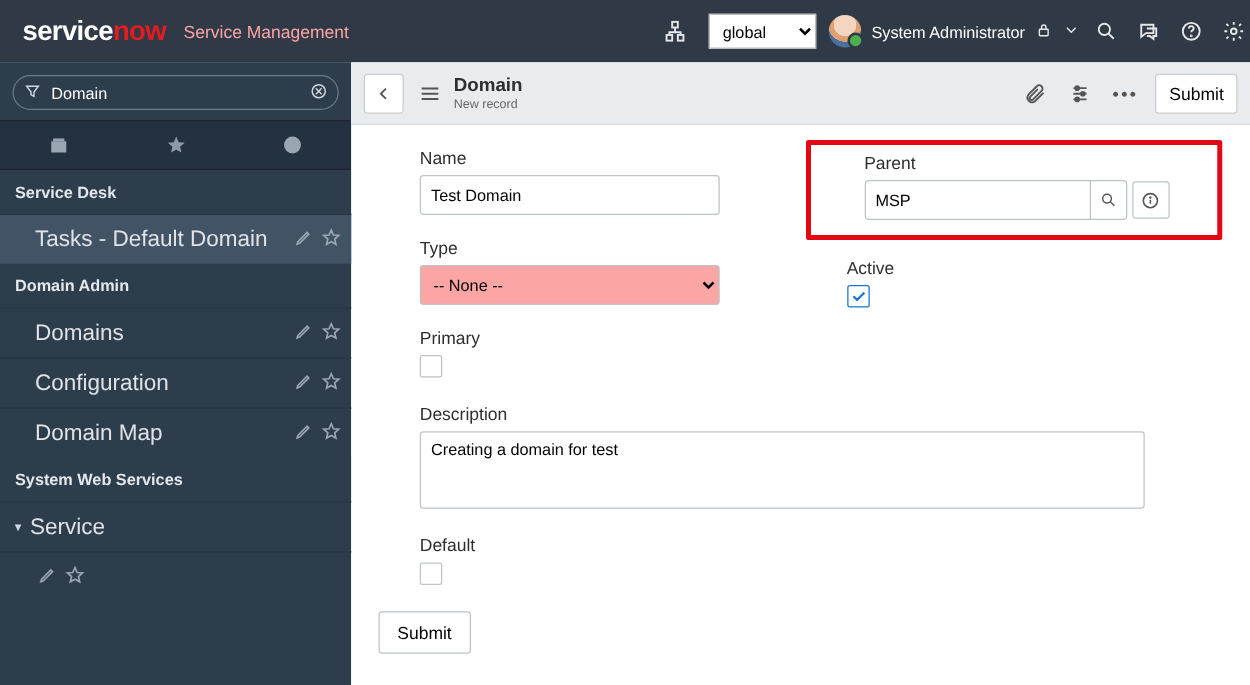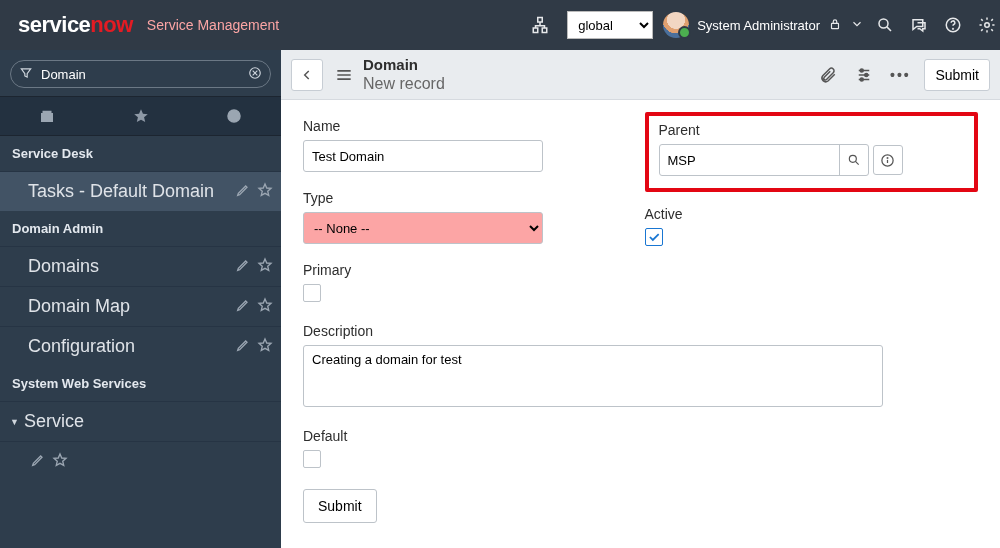--- a/index.html
+++ b/index.html
@@ -42,32 +42,32 @@
   .row-icons svg{ width:16px; height:16px; stroke:#9ba6b2; fill:none; stroke-width:2; cursor:pointer;}
   
   .content{ flex:1; display:flex; flex-direction:column; background:#fff;}
   .form-hdr{ height:50px; background:#e9ecef; border-bottom:1px solid #d6dadf; display:flex; align-items:center; padding:0 10px;}
   .sq-btn{ width:32px; height:32px; border:1px solid #c7cdd4; background:#fff; border-radius:3px; display:flex; align-items:center; justify-content:center; cursor:pointer; margin-right:8px;}
   .sq-btn svg{ width:14px; height:14px; stroke:#555; fill:none; stroke-width:2.5;}
   .menu-icon{ width:26px; display:flex; align-items:center; justify-content:center; cursor:pointer; color:#555;}
   .menu-icon svg{width:20px;height:20px; stroke:#555; stroke-width:2;}
   .rec-title{ margin-left:6px; line-height:1.2;}
   .rec-title .t{ font-size:15px; font-weight:bold; color:#2e2e2e;}
-  .rec-title .s{ font-size:16px; color:#666;}
+  .rec-title .s{ font-size:10px; color:#666;}
   .form-hdr-spacer{flex:1;}
   .hdr-act{ width:28px; height:28px; display:flex; align-items:center; justify-content:center; cursor:pointer; color:#555; margin:0 4px;}
   .hdr-act svg{ width:18px; height:18px; stroke:#555; fill:none; stroke-width:2;}
   .dots{ font-weight:bold; letter-spacing:2px; font-size:14px;}
   .submit-top{ height:32px; border:1px solid #c7cdd4; background:#fff; border-radius:3px; padding:0 10px; font-size:14px; cursor:pointer; margin-left:6px;}
   
   .form-body{ flex:1; overflow:auto; padding:18px 22px 20px 22px;}
   .cols{ display:flex; gap:8px;}
   .col{ flex:1; min-width:0;}
   .full{ width:100%;}
-  .field{ margin-bottom:18px;}
+  .field{ margin-bottom:18px;margin-left:33px;}
   .flabel{ font-size:14px; color:#2e2e2e; margin-bottom:6px; display:block;}
   .tinput{ width:240px; max-width:100%; height:32px; border:1px solid #bdc3c9; border-radius:3px; padding:0 8px; font-size:13px;}
   .tselect{ width:240px; height:32px; border:1px solid #bdc3c9; border-radius:3px; padding:0 6px; font-size:13px; background:#fca5a5;}
   .tarea{ width:580px; max-width:100%; height:62px; border:1px solid #bdc3c9; border-radius:3px; padding:6px 8px; font-size:13px; resize:none;}
   .ck{ width:18px; height:18px; border:1px solid #bdc3c9; border-radius:2px; display:inline-flex; align-items:center; justify-content:center; cursor:pointer; background:#fff;}
   .ck.checked{ border-color:#1976d2;}
   .ck.checked svg{ width:14px; height:14px; stroke:#1976d2; stroke-width:3; fill:none;}
   .ref-wrap{ display:flex; gap:4px; align-items:center;}
   .ref-input{ position:relative; width:210px;}
   .ref-input input{ width:100%; height:32px; border:1px solid #bdc3c9; border-radius:3px; padding:0 30px 0 8px; font-size:13px;}
@@ -190,32 +190,32 @@
       <span class="row-icons">
         <span><svg viewBox="0 0 24 24">
               <path d="M4 20l3-1 11-11-2-2L5 17l-1 3z"></path>
             </svg></span>
         <span><svg viewBox="0 0 24 24">
               <path d="M12 3l2.6 6 6.4.5-4.9 4.3 1.5 6.3L12 17l-5.6 3.1 1.5-6.3L3 9.5l6.4-.5L12 3z"></path>
             </svg></span>
       </span>
     </div>
     <div class="nav-row indent">
+      <span class="label">Configuration</span>
+      <span class="row-icons">
+        <span><svg viewBox="0 0 24 24">
+              <path d="M4 20l3-1 11-11-2-2L5 17l-1 3z"></path>
+            </svg></span>
+        <span><svg viewBox="0 0 24 24">
+              <path d="M12 3l2.6 6 6.4.5-4.9 4.3 1.5 6.3L12 17l-5.6 3.1 1.5-6.3L3 9.5l6.4-.5L12 3z"></path>
+            </svg></span>
+      </span>
+    </div>
+    <div class="nav-row indent">
       <span class="label">Domain Map</span>
-      <span class="row-icons">
-        <span><svg viewBox="0 0 24 24">
-              <path d="M4 20l3-1 11-11-2-2L5 17l-1 3z"></path>
-            </svg></span>
-        <span><svg viewBox="0 0 24 24">
-              <path d="M12 3l2.6 6 6.4.5-4.9 4.3 1.5 6.3L12 17l-5.6 3.1 1.5-6.3L3 9.5l6.4-.5L12 3z"></path>
-            </svg></span>
-      </span>
-    </div>
-    <div class="nav-row indent">
-      <span class="label">Configuration</span>
       <span class="row-icons">
         <span><svg viewBox="0 0 24 24">
               <path d="M4 20l3-1 11-11-2-2L5 17l-1 3z"></path>
             </svg></span>
         <span><svg viewBox="0 0 24 24">
               <path d="M12 3l2.6 6 6.4.5-4.9 4.3 1.5 6.3L12 17l-5.6 3.1 1.5-6.3L3 9.5l6.4-.5L12 3z"></path>
             </svg></span>
       </span>
     </div>
 

